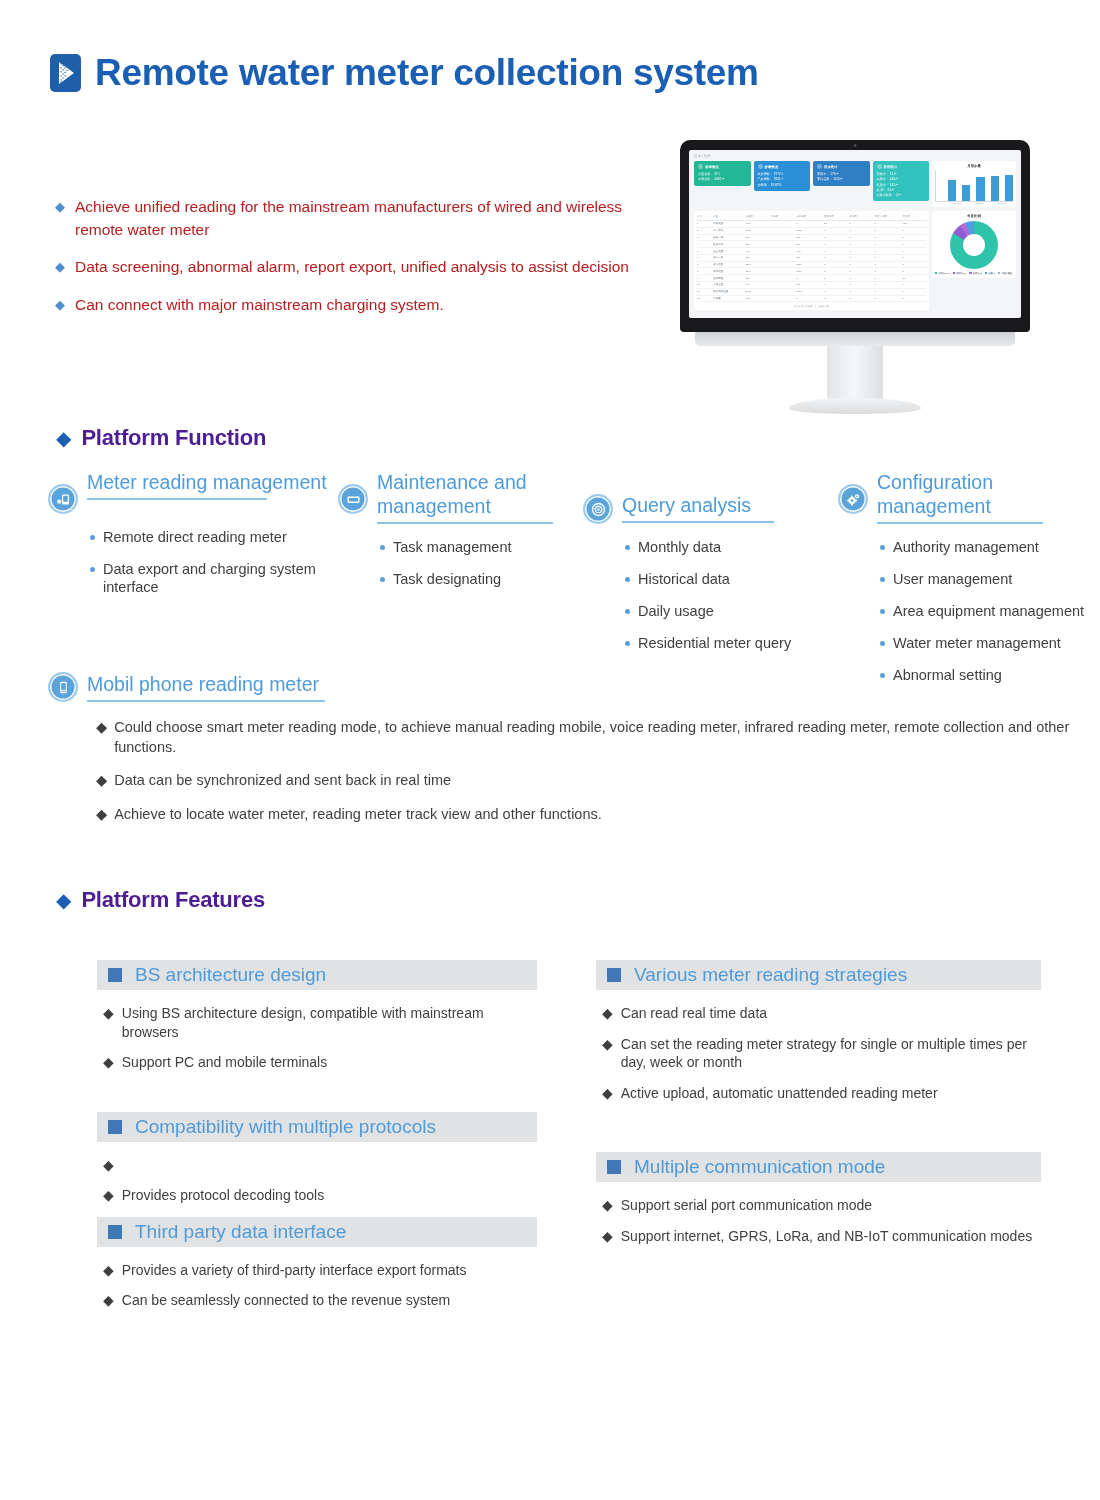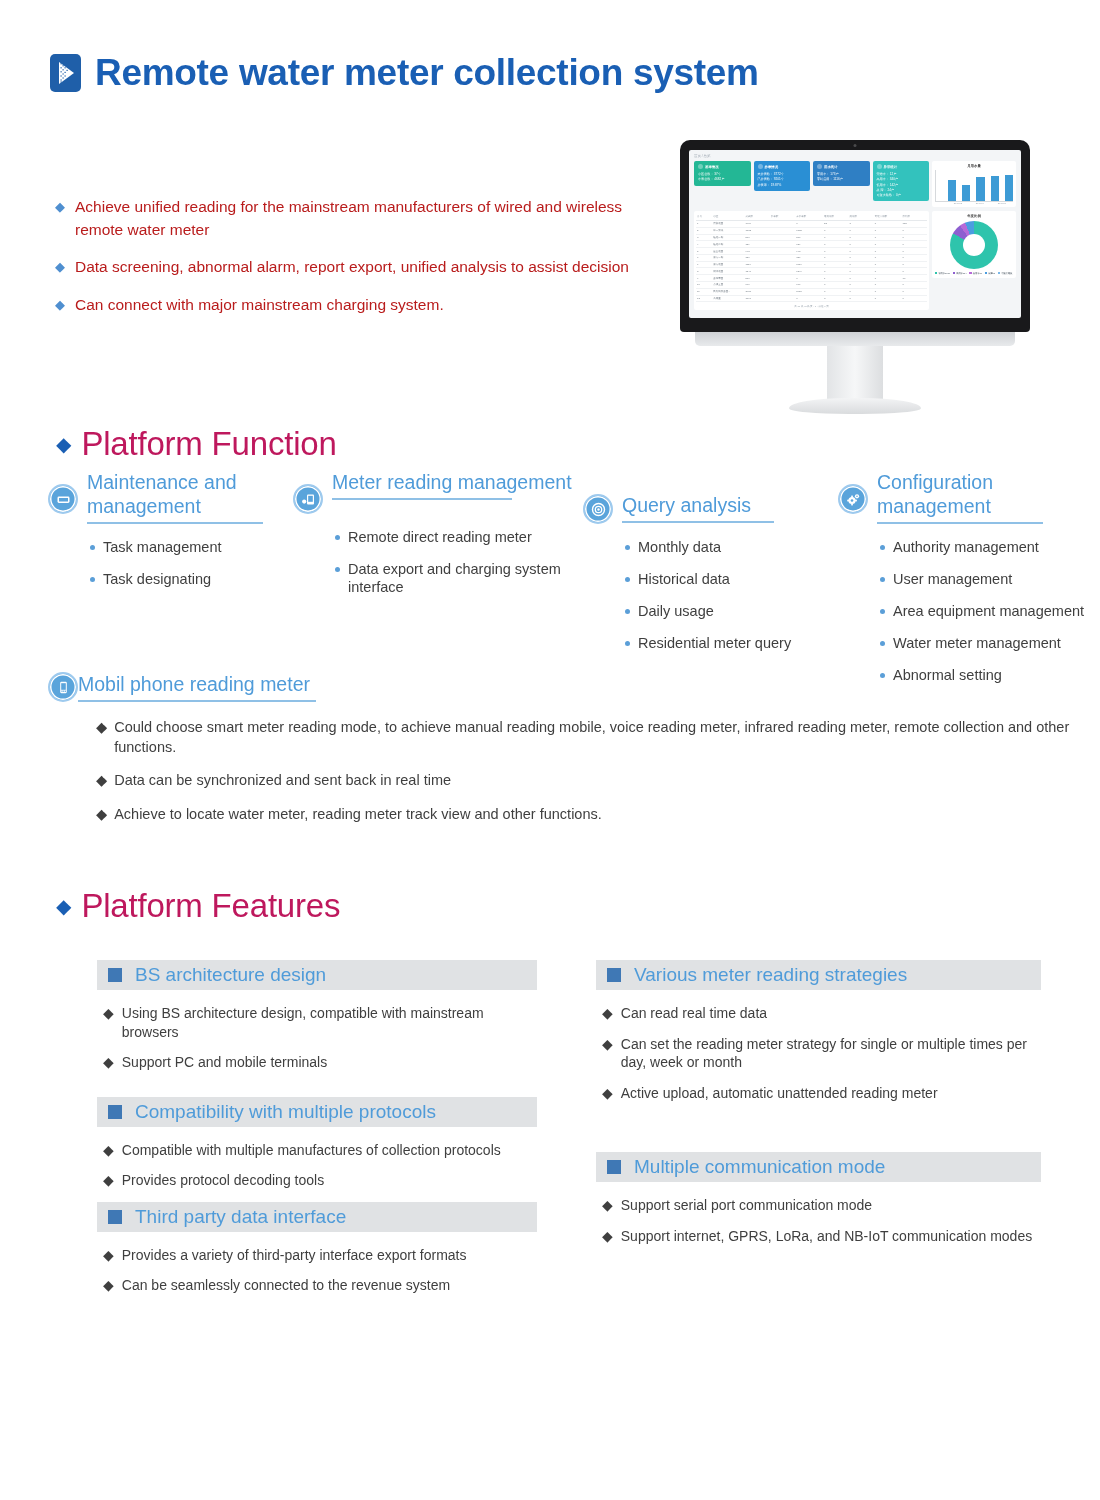--- a/index.html
+++ b/index.html
@@ -68,21 +68,21 @@
   .donut { width: 48px; height: 48px; margin: 3px auto 2px auto; border-radius: 50%;
            background: conic-gradient(#2ec4ac 0 83%, #8e5fd0 83% 90%, #b66ad8 90% 94%, #4a9de0 94% 100%);
            position: relative; }
   .donut::after { content:""; position: absolute; inset: 13px; background: #fff; border-radius: 50%; }
   .legend { font-size: 2.2px; color: #6f7982; line-height: 4px; display:flex; flex-wrap: wrap; gap: 2px 3px; }
   .legend i { display: inline-block; width: 2.4px; height: 2.4px; margin-right: 1px; }
 
   
   .sec-head { position: absolute; display: flex; align-items: center; gap: 10px; }
   .sec-head .dia-big { color: #1a5fb4; font-size: 20px; }
-  .sec-head h2 { font-size: 33px; font-weight: normal; color: #be185d; letter-spacing: -0.2px; }
+  .sec-head h2 { font-size: 22px; font-weight: bold; color: #4c1d95; letter-spacing: -0.2px; }
 
   
   .funcs { position: absolute; left: 48px; top: 470px; width: 1040px; display: flex; }
   .func-col { position: relative; }
   .fc1 { width: 290px; }
   .fc2 { width: 245px; }
   .fc3 { width: 255px; }
   .fc4 { width: 250px; }
   .fn-head { display: flex; align-items: flex-start; gap: 9px; }
   .circ {
@@ -92,21 +92,21 @@
   }
   .fn-title { font-size: 19.5px; color: #4f9bd9; line-height: 24px; padding-bottom: 3px; }
   .fn-underline { height: 2px; background: #8fc0e6; margin-top: 1px; }
   .fn-list { margin-top: 14px; padding-left: 42px; }
   .fn-list li { list-style: none; display: flex; gap: 8px; margin-bottom: 14px; }
   .dot { width: 5px; height: 5px; border-radius: 50%; background: #5b9fd8; flex: none; margin-top: 7px; }
   .fn-list span { font-size: 14.5px; line-height: 18px; color: #3f3f3f; }
 
   
   .mobile { position: absolute; left: 48px; top: 672px; width: 1040px; }
-  .mob-head { display: flex; align-items: center; }
+  .mob-head { display: flex; align-items: center; gap: 9px; }
   .mob-title { font-size: 19.5px; color: #4f9bd9; padding-bottom: 3px; }
   .mob-ul { margin-top: 16px; padding-left: 48px; }
   .mob-ul li { list-style: none; display: flex; gap: 7px; margin-bottom: 14px; }
   .sdia { color: #5b9fd8; font-size: 9px; line-height: 19px; flex: none; }
   .mob-ul span { font-size: 14.5px; line-height: 19.5px; color: #3f3f3f; }
 
   
   .feat-wrap { position: absolute; left: 85px; top: 960px; width: 960px; }
   .feat-col { position: absolute; }
   .fcolL { left: 12px; width: 440px; }
@@ -399,45 +399,20 @@
     <div class="mon-base"></div>
   </div>
 
   <div class="sec-head" style="left:56px; top:425px;">
     <span class="dia-big">◆</span>
     <h2>Platform Function</h2>
   </div>
 
   <div class="funcs">
 
-    <div class="func-col fc2">
-      <div class="fn-head">
-        <div class="circ">
-          <svg width="17" height="17" viewBox="0 0 17 17">
-            <rect x="2.5" y="5.5" width="12" height="6.5" rx="1.4" fill="#fff"></rect>
-            <rect x="4" y="7" width="9" height="3.5" fill="#5aa4db"></rect>
-          </svg>
-        </div>
-        <div style="flex:1">
-          <div class="fn-title">Maintenance and management</div>
-          <div class="fn-underline" style="width:176px"></div>
-        </div>
-      </div>
-      <ul class="fn-list">
-        <li>
-            <span class="dot"></span>
-            <span>Task management</span>
-          </li>
-        <li>
-            <span class="dot"></span>
-            <span>Task designating</span>
-          </li>
-      </ul>
-    </div>
-
     <div class="func-col fc1">
       <div class="fn-head">
         <div class="circ">
           <svg width="17" height="17" viewBox="0 0 17 17">
             <rect x="7" y="3.5" width="7" height="10" rx="1" fill="#fff"></rect>
             <rect x="8.2" y="4.8" width="4.6" height="6" fill="#5aa4db"></rect>
             <circle cx="4.2" cy="10.6" r="2.1" fill="#fff"></circle>
           </svg>
         </div>
         <div style="flex:1">
@@ -446,20 +421,45 @@
         </div>
       </div>
       <ul class="fn-list">
         <li>
             <span class="dot"></span>
             <span>Remote direct reading meter</span>
           </li>
         <li>
             <span class="dot"></span>
             <span>Data export and charging system interface</span>
+          </li>
+      </ul>
+    </div>
+
+    <div class="func-col fc2">
+      <div class="fn-head">
+        <div class="circ">
+          <svg width="17" height="17" viewBox="0 0 17 17">
+            <rect x="2.5" y="5.5" width="12" height="6.5" rx="1.4" fill="#fff"></rect>
+            <rect x="4" y="7" width="9" height="3.5" fill="#5aa4db"></rect>
+          </svg>
+        </div>
+        <div style="flex:1">
+          <div class="fn-title">Maintenance and management</div>
+          <div class="fn-underline" style="width:176px"></div>
+        </div>
+      </div>
+      <ul class="fn-list">
+        <li>
+            <span class="dot"></span>
+            <span>Task management</span>
+          </li>
+        <li>
+            <span class="dot"></span>
+            <span>Task designating</span>
           </li>
       </ul>
     </div>
 
     <div class="func-col fc3">
       <div class="fn-head" style="align-items:center">
         <div class="circ" style="margin-top:24px">
           <svg width="17" height="17" viewBox="0 0 17 17">
             <circle cx="8.5" cy="8.5" r="6" fill="none" stroke="#fff" stroke-width="1.4"></circle>
             <circle cx="8.5" cy="8.5" r="3.2" fill="none" stroke="#fff" stroke-width="1.3"></circle>
@@ -587,29 +587,28 @@
               <span class="fdia">◆</span>
               <span>Using BS architecture design, compatible with mainstream browsers</span>
             </li>
           <li>
               <span class="fdia">◆</span>
               <span>Support PC and mobile terminals</span>
             </li>
         </ul>
       </div>
 
-      <div class="fbox" style="margin-top:25px">
+      <div class="fbox" style="margin-top:40px">
         <div class="fbar">
           <span class="sq"></span>
           <span class="fbar-title">Compatibility with multiple protocols</span>
         </div>
         <ul class="fbody">
           <li>
               <span class="fdia">◆</span>
-              <span>Compatible with multiple manufactures of collection protocols</span>
             </li>
           <li>
               <span class="fdia">◆</span>
               <span>Provides protocol decoding tools</span>
             </li>
         </ul>
       </div>
 
       <div class="fbox" style="margin-top:10px">
         <div class="fbar">

